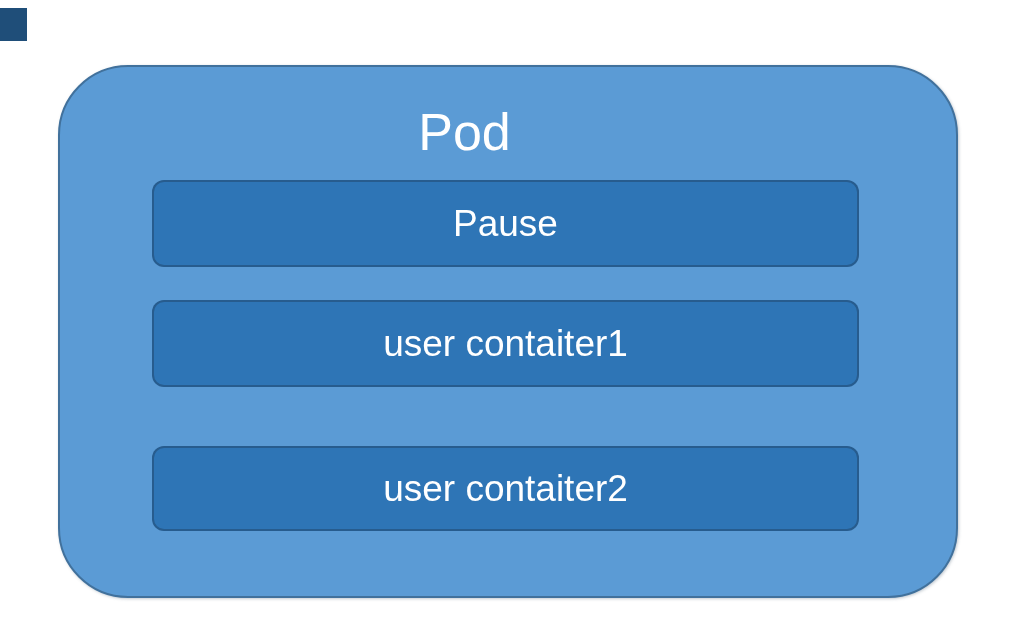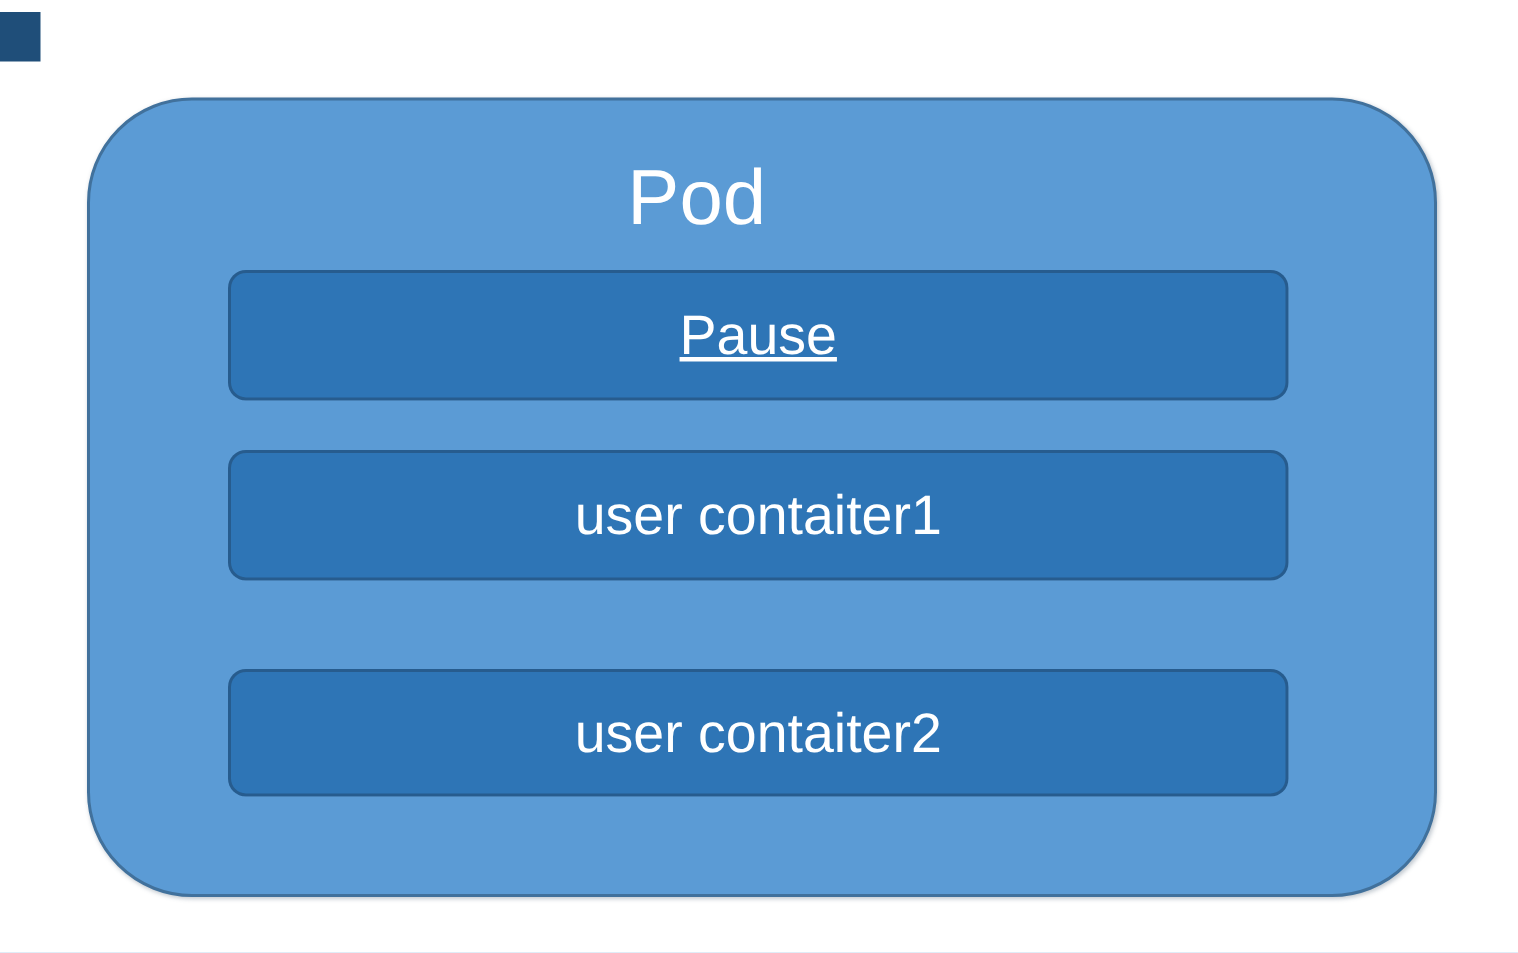--- a/index.html
+++ b/index.html
@@ -56,21 +56,21 @@
     background: var(--bar_fill, #2E75B6);
     border: 2px solid rgba(31, 62, 94, 0.45);
     border-radius: 12px;
     display: flex;
     align-items: center;
     justify-content: center;
     color: var(--text, #ffffff);
     font-size: 37px;
     font-weight: 400;
   }
-  .bar-0 { top: 113px; text-decoration: underline; }
+  .bar-0 { top: 113px; }
   .bar-1 { top: 233px; }
   .bar-2 { top: 363px; height: 85px; margin-top: 16px; }
 </style>
 </head>
 <body>
 
 <div class="canvas">
 
   <div class="corner-marker"></div>
 

